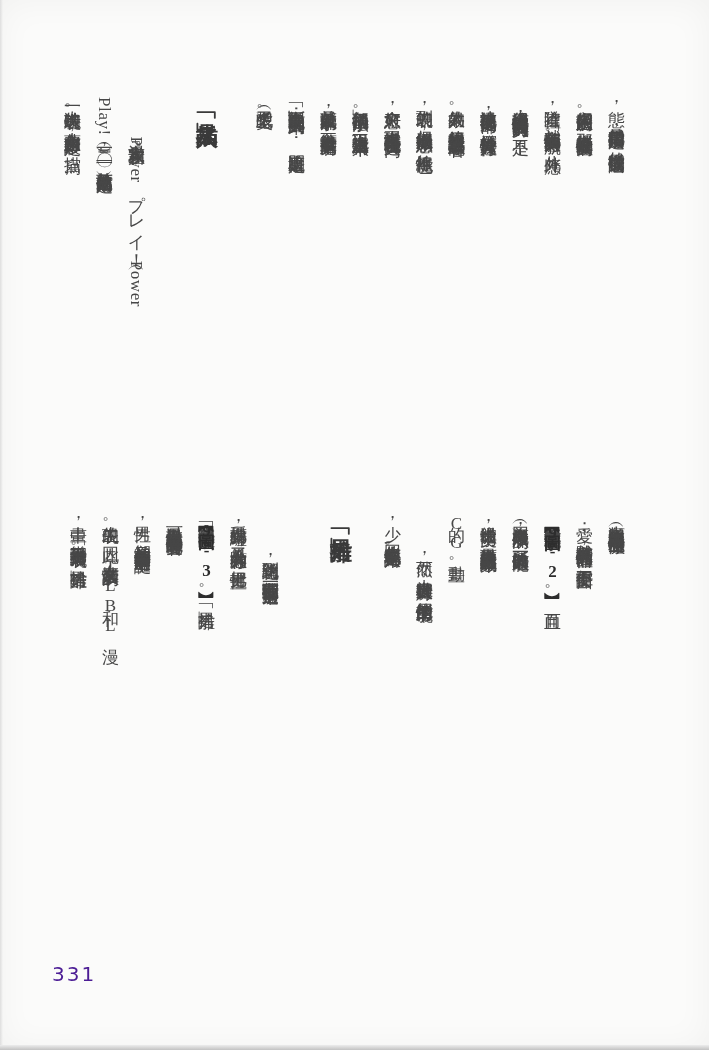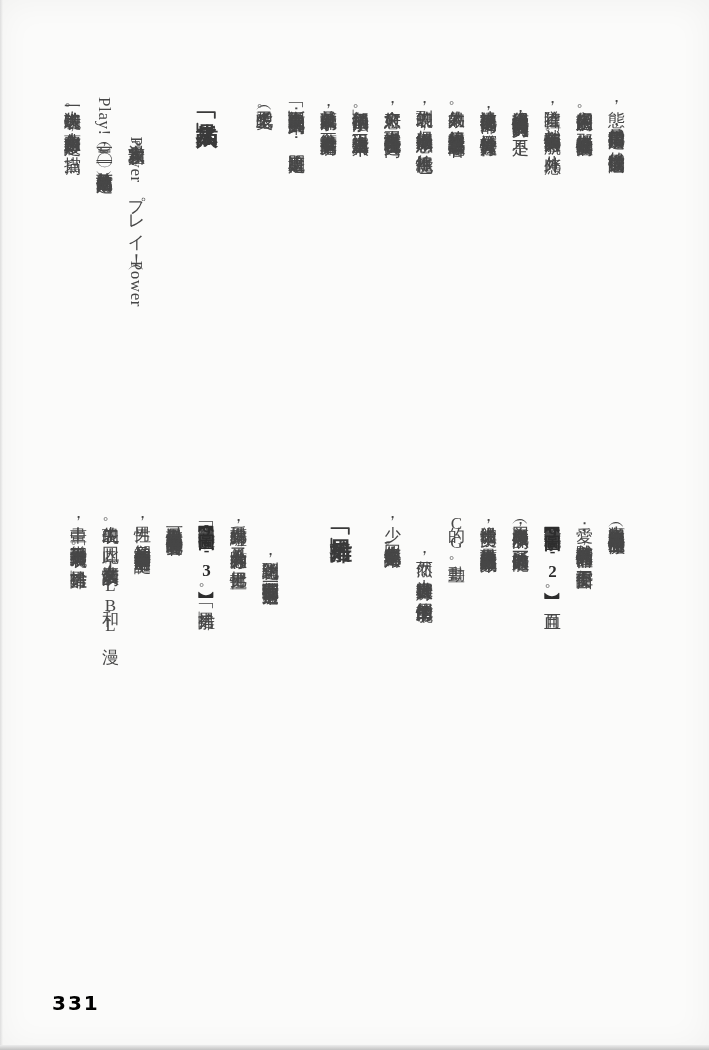--- a/index.html
+++ b/index.html
@@ -36,26 +36,26 @@
     padding-top: 8px;
     margin-right: 28px;
     margin-left: 42px;
     white-space: nowrap;
   }
   #sec2 .heading { margin-right: 22px; }
   .fig { font-weight: 700; color: #2d2d2d; }
   .page-number {
     position: absolute;
     left: 52px;
-    top: 991px;
+    top: 962px;
     font-family: "DejaVu Sans", "Liberation Sans", sans-serif;
-    font-weight: 700;
+    font-weight: 400;
     font-size: 20px;
     letter-spacing: 2px;
-    color: #000000;
+    color: #4c1d95;
   }
   .edge-bottom {
     position: absolute; left: 0; right: 0; bottom: 0; height: 5px;
     background: linear-gradient(#ececec, #c2c2c2);
   }
   .edge-left {
     position: absolute; left: 0; top: 0; bottom: 0; width: 3px;
     background: linear-gradient(90deg, #dedede, rgba(255,255,255,0));
   }
 </style>

